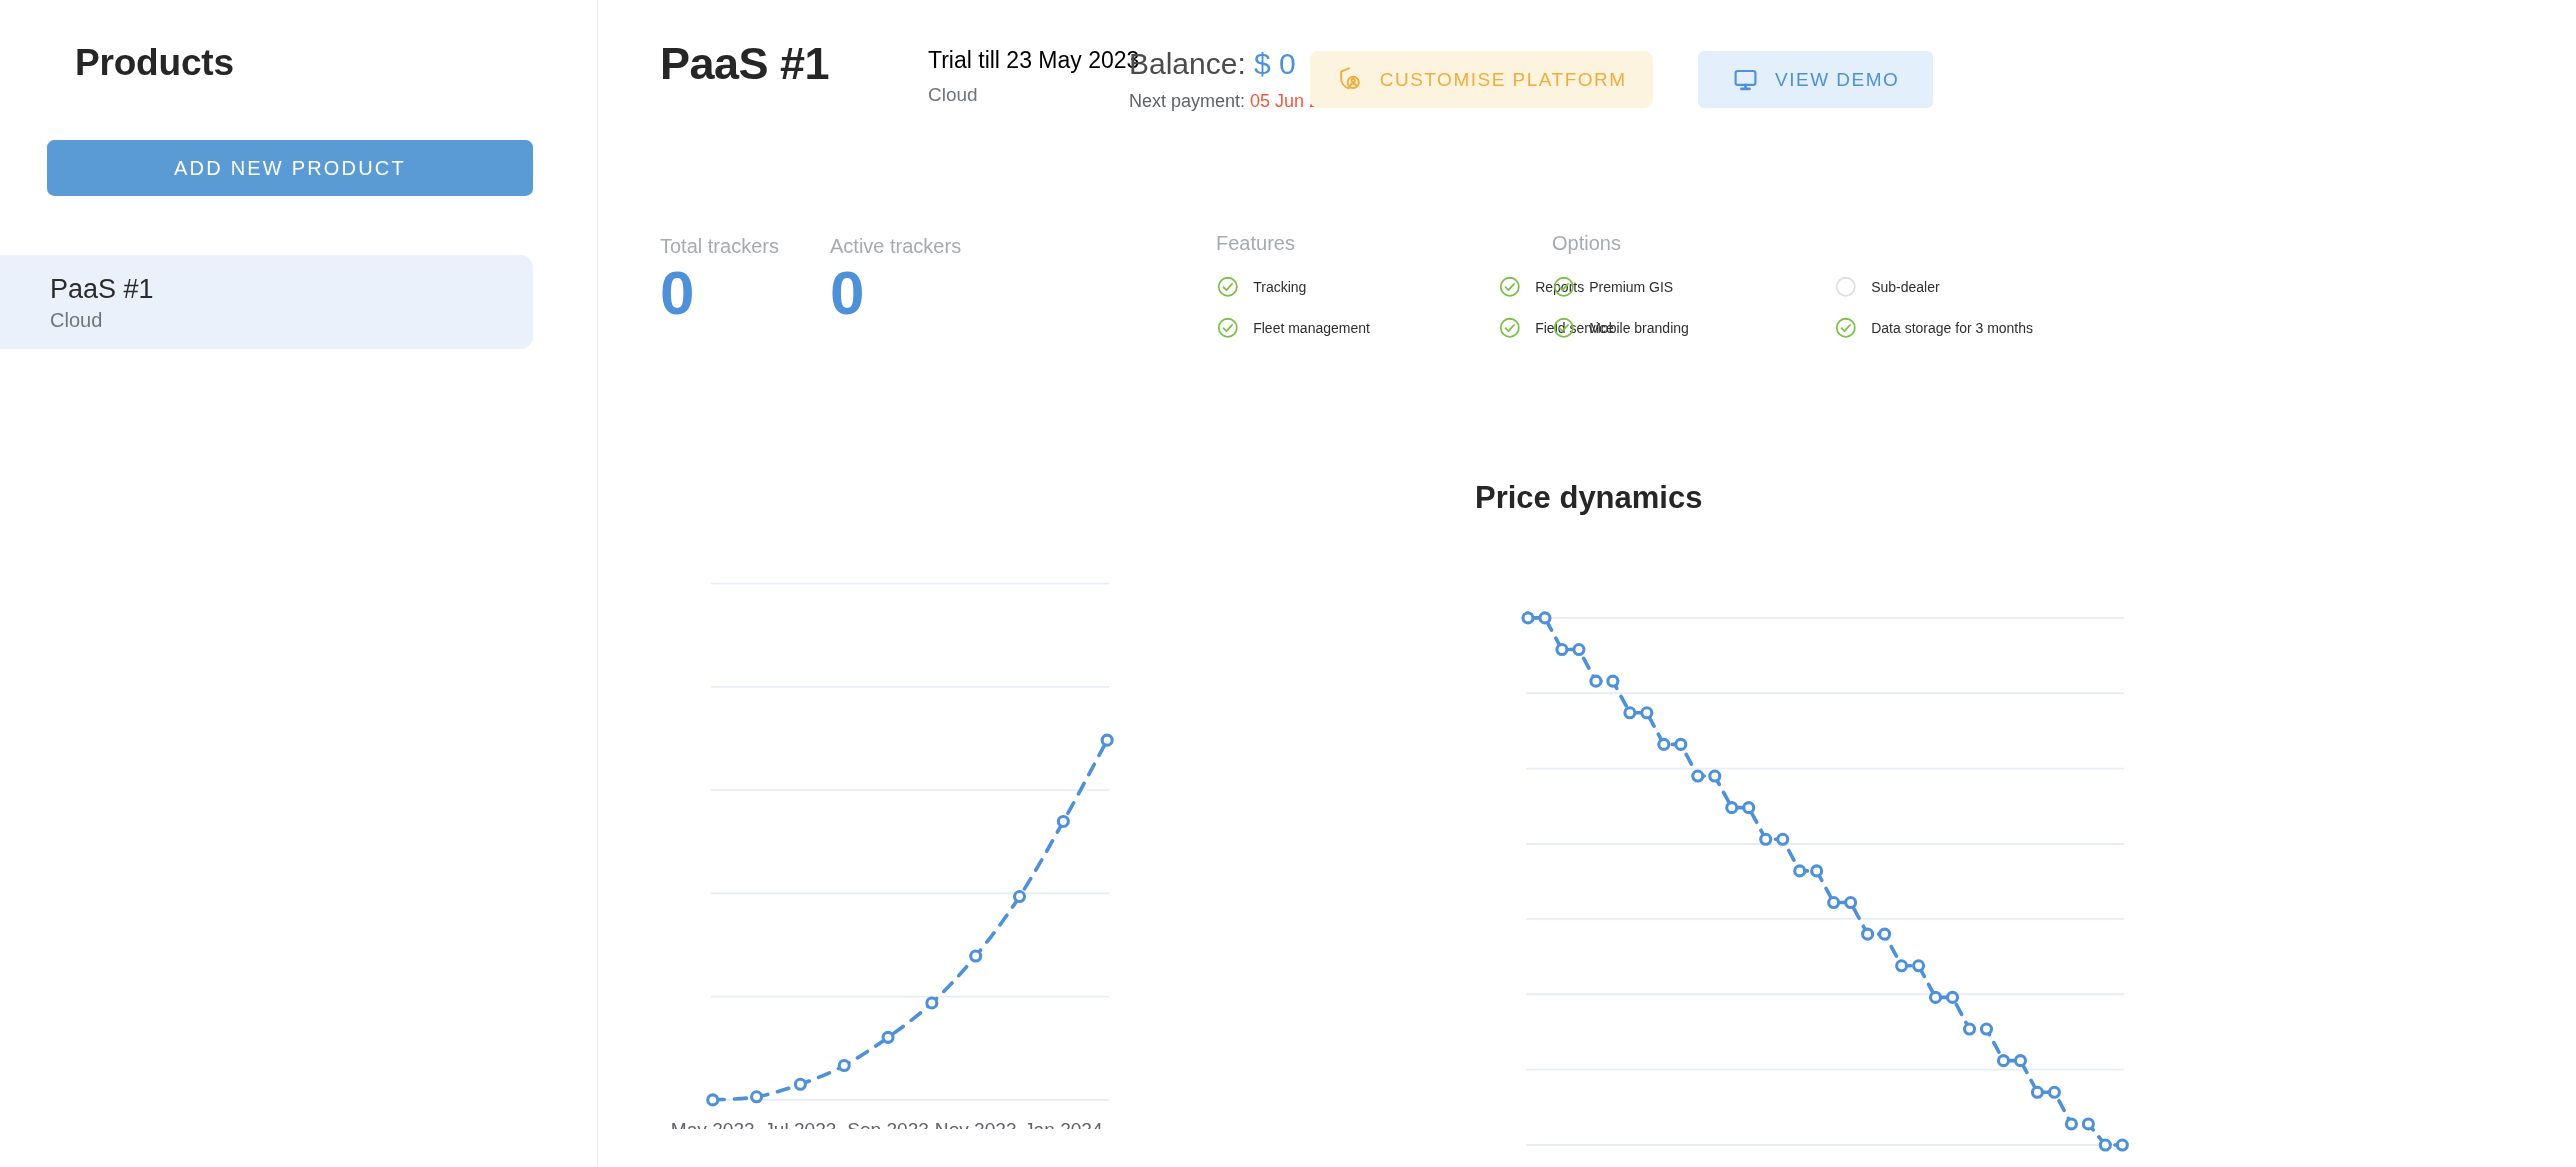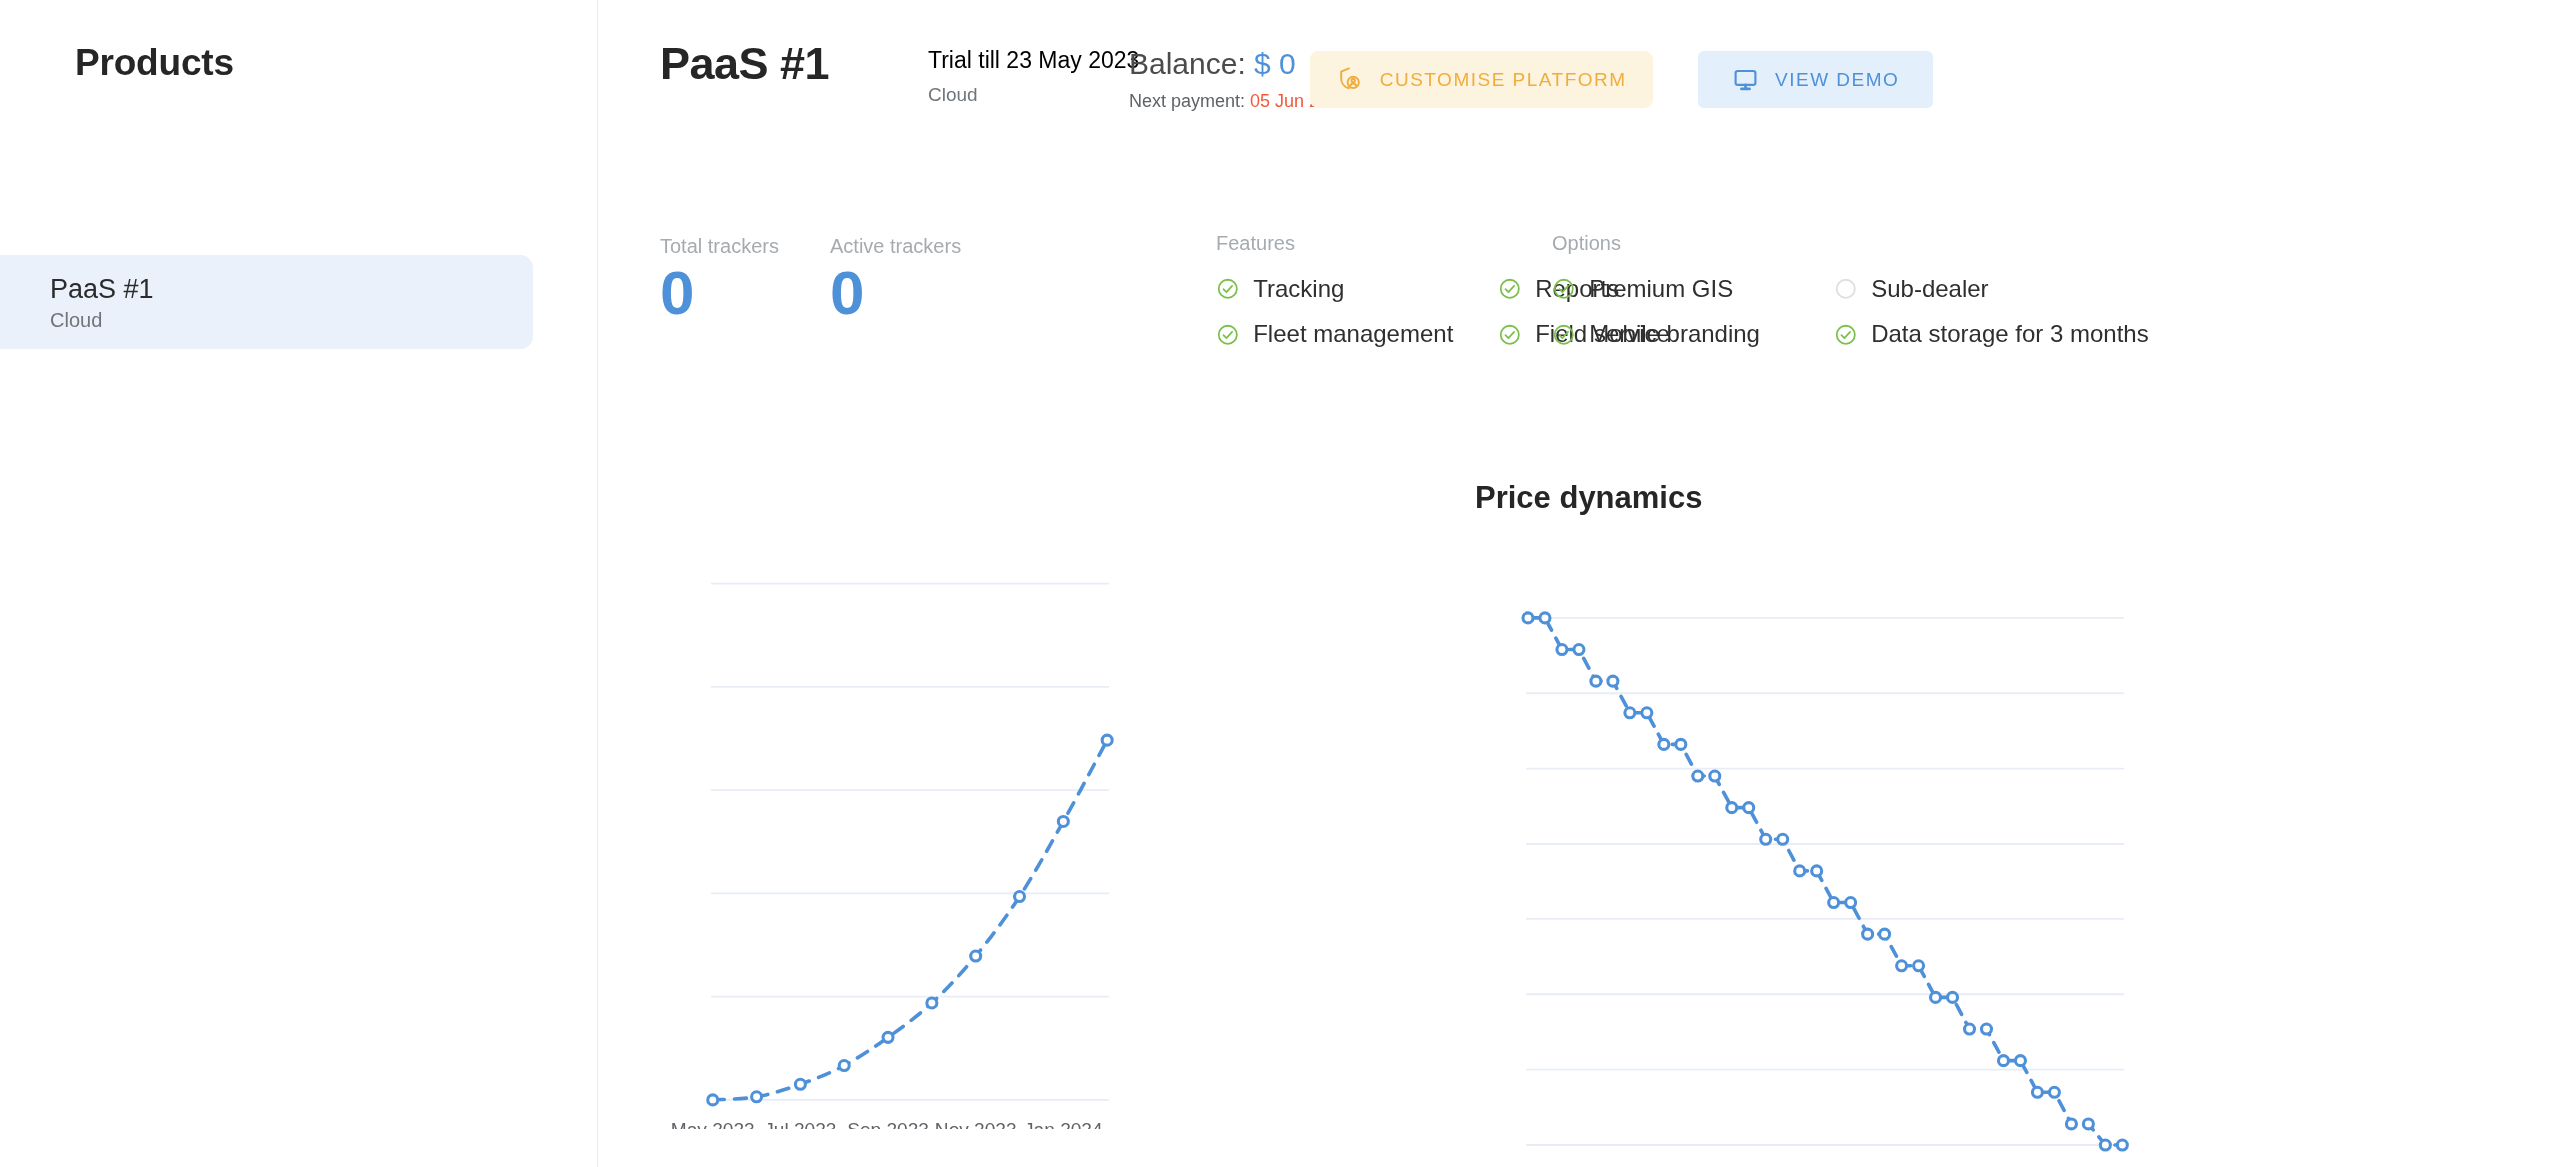--- a/index.html
+++ b/index.html
@@ -83,39 +83,40 @@
   .stat-label { font-size: 20px; color: #a6abb0; }
   .stat-value { font-size: 62px; font-weight: bold; color: #4f91d9; margin-top: 3.6px; line-height: 1; }
   .stat-total  { left: 62px; }
   .stat-active { left: 232px; }
 
   .grpblock { position: absolute; top: 232px; }
   .grpblock.features { left: 618px; }
   .grpblock.options  { left: 954px; }
   .grp-title { font-size: 20px; color: #a6abb0; margin-bottom: 20px; }
   .grp-grid { display: grid; grid-template-columns: 282px 282px; row-gap: 17.3px; }
-  .grp-item { display: flex; align-items: center; font-size: 24px; color: #2f2f2f; white-space: nowrap; }
+  .grp-item { display: flex; align-items: center; font-size: 14px; color: #2f2f2f; white-space: nowrap; }
   .grp-item .chk { margin-right: 13.6px; display: inline-flex; flex: 0 0 auto; }
 
   
   .chart-card { position: absolute; top: 480px; }
   .chart-growth { left: 62px; width: 818px; }
   .chart-price  { left: 877px; width: 1182px; }
   .chart-title { font-size: 31px; font-weight: bold; color: #262626; }
   .chart-svg { display: block; margin-top: 31px; }
 
   .axis-label { font-size: 21px; fill: #5f6368; font-family: "Liberation Sans", sans-serif; }
 </style>
 </head>
 <body>
 
 <div class="app">
 
   <aside class="sidebar">
     <h1 class="sidebar-title">Products</h1>
+    <button class="add-btn">ADD NEW PRODUCT</button>
     <div class="product-item is-active">
       <div class="product-name">PaaS #1</div>
       <div class="product-sub">Cloud</div>
     </div>
   </aside>
 
   <main class="main">
 
     <div class="page-title">PaaS #1</div>
 

